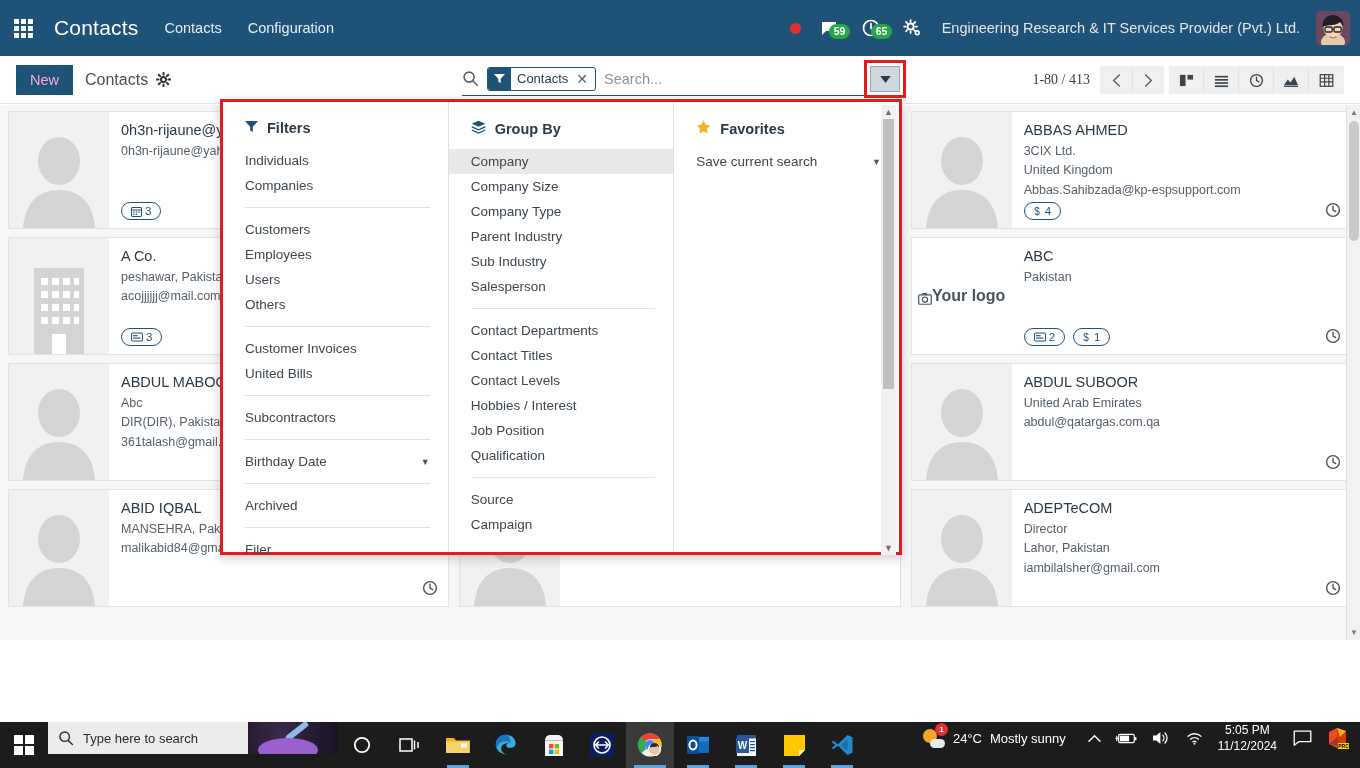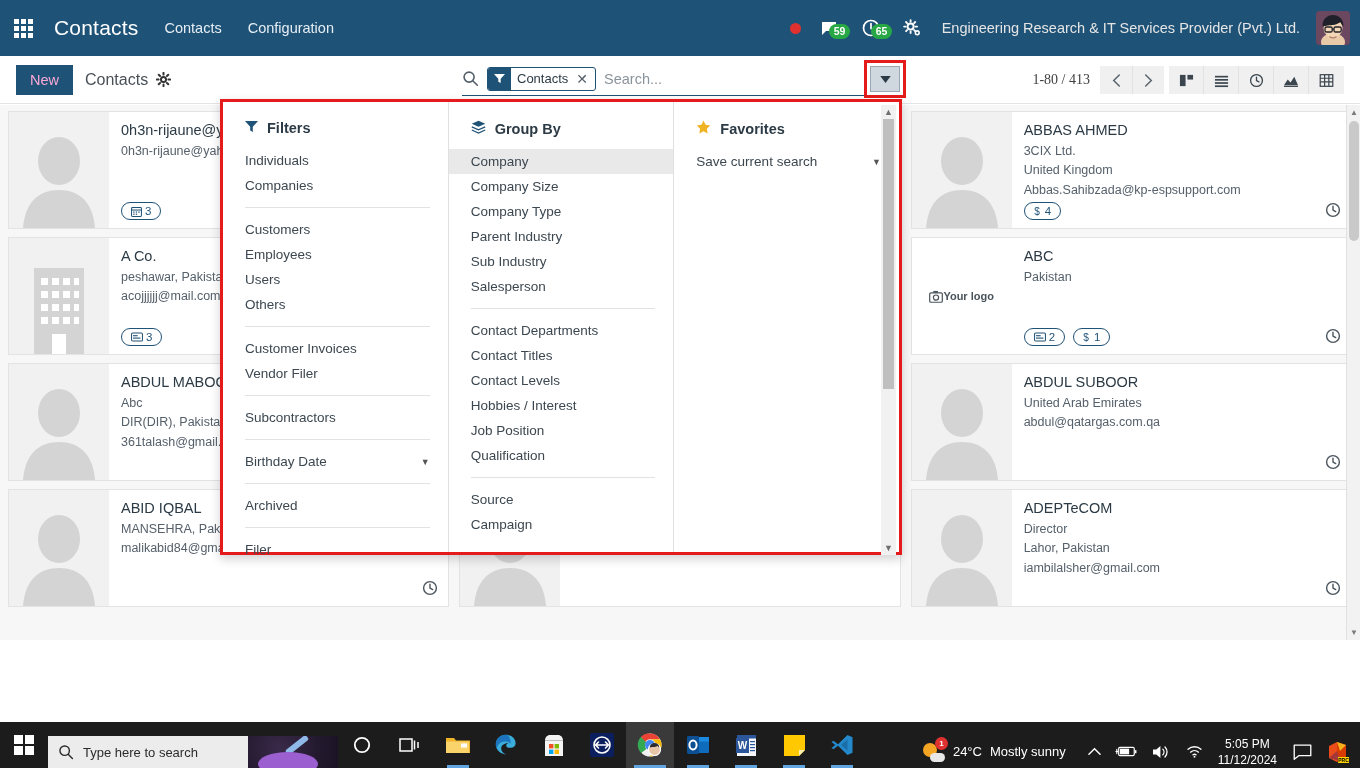--- a/index.html
+++ b/index.html
@@ -90,21 +90,21 @@
     position: absolute; top: 105px; left: 0; width: 1360px; height: 535px;
     background: #f7f7f7; display: flex; padding: 6px 8px 0 8px; gap: 10px; overflow: hidden;
   }
   .kcol { flex: 1; display: flex; flex-direction: column; gap: 8px; min-width: 0; }
   .kcard {
     background: #fff; border: 1px solid #e3e3e3; height: 118px; display: flex;
     position: relative; cursor: pointer; overflow: hidden;
   }
   .kimg { width: 100px; flex: 0 0 100px; background: #f1f1f1; display: flex; align-items: flex-end; justify-content: center; overflow: hidden; }
   .kimg.logoph { background: #fff; align-items: center; }
-  .logo-ph { display: flex; align-items: flex-start; color: #4a545c; font-size: 11px; font-weight: 700; }
+  .logo-ph { display: flex; align-items: flex-end; color: #4a545c; font-size: 16px; font-weight: 700; }
   .kbody { flex: 1; padding: 10px 12px 6px 12px; min-width: 0; overflow: hidden; }
   .kname { font-size: 14.5px; color: #2b3a45; white-space: nowrap; margin-bottom: 4px; }
   .kline { font-size: 12.5px; color: #55606b; white-space: nowrap; line-height: 1.55; }
   .kbadges { position: absolute; bottom: 8px; left: 112px; display: flex; gap: 8px; }
   .pill {
     border: 1px solid #1f5277; border-radius: 11px; color: #1f5277; font-size: 11.5px;
     padding: 2px 9px; display: flex; align-items: center; gap: 3px; background: #fff;
   }
   .kclock { position: absolute; bottom: 6px; right: 10px; color: #4a545c; }
 
@@ -138,21 +138,21 @@
   .dd-scroll {
     position: absolute; right: 3px; top: 3px; width: 15px; height: 450px; background: #f1f1f1;
   }
   .dd-scroll .thumb { position: absolute; top: 14px; left: 2px; width: 11px; height: 270px; background: #bfbfbf; }
   .dd-scroll .ar { position: absolute; left: 3px; color: #6f6f6f; font-size: 9px; }
   .star { color: #f0b323; }
 
   
   .taskbar {
     position: absolute; left: 0; bottom: 0; width: 1360px; height: 46px;
-    background: #1c1c1c; display: flex; align-items: flex-end; z-index: 60;
+    background: #1c1c1c; display: flex; align-items: flex-start; z-index: 60;
   }
   .winbtn { width: 48px; height: 46px; display: flex; align-items: center; justify-content: center; cursor: pointer; }
   .win-logo { display: grid; grid-template-columns: 9px 9px; grid-template-rows: 9px 9px; gap: 2px; }
   .win-logo i { background: #fff; display: block; }
   .tb-search {
     width: 290px; height: 32px; background: #ececec; display: flex; align-items: center;
     padding: 0 10px; position: relative; overflow: hidden; cursor: text;
   }
   .tb-search .txt { font-size: 13px; color: #2b2b2b; margin-left: 9px; }
   .tb-search .blob {
@@ -643,21 +643,21 @@
           <span>Users</span>
         </div>
       <div class="dd-item">
           <span>Others</span>
         </div>
       <div class="dd-sep"></div>
       <div class="dd-item">
           <span>Customer Invoices</span>
         </div>
       <div class="dd-item">
-          <span>Vendor Filer</span>
+          <span>United Bills</span>
         </div>
       <div class="dd-sep"></div>
       <div class="dd-item">
           <span>Subcontractors</span>
         </div>
       <div class="dd-sep"></div>
       <div class="dd-item">
         <span>Birthday Date</span>
         <span class="caret">▼</span>
       </div>

